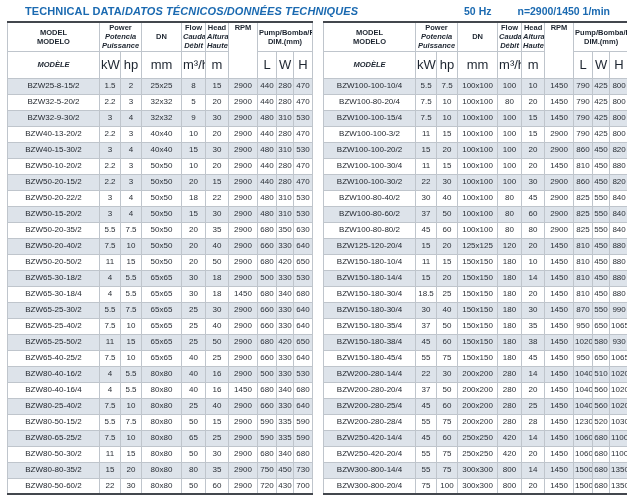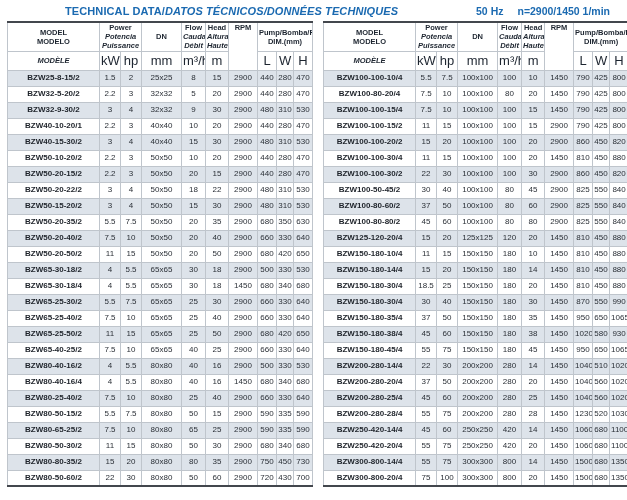--- a/index.html
+++ b/index.html
@@ -3,40 +3,40 @@
 <meta charset="utf-8">
 <style>
   * { margin:0; padding:0; box-sizing:border-box; }
   html,body { width:627px; height:500px; background:#ffffff; overflow:hidden;
               font-family:"Liberation Sans", sans-serif; }
   .page { width:627px; height:500px; padding:3px 7px 0 7px; background:#fff; }
 
   
   .titlebar { display:flex; justify-content:space-between; align-items:baseline;
               padding:2px 4px 4px 18px; height:18px; }
-  .doc-title { color:#1b6ab1; font-weight:bold; font-size:11px; letter-spacing:0.1px; white-space:nowrap;margin-left:40px; }
+  .doc-title { color:#1b6ab1; font-weight:bold; font-size:11px; letter-spacing:0.1px; white-space:nowrap; }
   .doc-title .it { font-style:italic; }
-  .hz-group { display:flex; gap:14px; color:#1b6ab1; font-weight:bold; font-size:10.5px;
+  .hz-group { display:flex; gap:26px; color:#1b6ab1; font-weight:bold; font-size:10.5px;
               padding-right:6px; white-space:nowrap; }
 
   
   .tables { display:flex; gap:10px; align-items:center; }
   table.spec { border-collapse:collapse; table-layout:fixed; width:303px;
                border-top:2px solid #43474d; border-bottom:2px solid #43474d; }
   table.spec th, table.spec td { border:1px solid #bfc5cc; text-align:center;
                vertical-align:middle; padding:0 1px; overflow:hidden; white-space:nowrap; }
   thead th { font-size:7.5px; font-weight:bold; color:#1d2530; line-height:1.22;
              background:#ffffff; height:29px; }
   thead th span { display:block; }
   thead .it { font-style:italic; }
   thead th.rpm-th { vertical-align:top; }
-  thead tr.unit-row th { height:19px; font-weight:bold; line-height:1; }
+  thead tr.unit-row th { height:27px; font-weight:bold; line-height:1; }
   thead tr.unit-row th.unit { font-weight:normal; font-size:13px; }
   tbody td { height:16px; font-size:8px; color:#2a2f36; line-height:1; }
-  tbody td.model { font-weight:bold; color:#1d2229; font-size:8px; }
+  tbody td.model { font-weight:normal; color:#1d2229; font-size:8px; }
   tbody tr:nth-child(odd) td { background:#dde3ea; }
   tbody tr:nth-child(even) td { background:#ffffff; }
 </style>
 </head>
 <body>
 
 <div class="page">
 
   <div class="titlebar">
     <div class="doc-title"><span>TECHNICAL DATA/</span><span class="it">DATOS TÉCNICOS/DONNÉES TECHNIQUES</span></div>
@@ -132,21 +132,21 @@
             <td>4</td>
             <td>32x32</td>
             <td>9</td>
             <td>30</td>
             <td>2900</td>
             <td>480</td>
             <td>310</td>
             <td>530</td>
           </tr>
           <tr>
-            <td class="model">BZW40-10-20/1</td>
+            <td class="model">BZW40-13-20/2</td>
             <td>2.2</td>
             <td>3</td>
             <td>40x40</td>
             <td>10</td>
             <td>20</td>
             <td>2900</td>
             <td>440</td>
             <td>280</td>
             <td>470</td>
           </tr>
@@ -501,21 +501,21 @@
             <td>10</td>
             <td>100x100</td>
             <td>100</td>
             <td>15</td>
             <td>1450</td>
             <td>790</td>
             <td>425</td>
             <td>800</td>
           </tr>
           <tr>
-            <td class="model">BZW100-100-15/2</td>
+            <td class="model">BZW100-100-3/2</td>
             <td>11</td>
             <td>15</td>
             <td>100x100</td>
             <td>100</td>
             <td>15</td>
             <td>2900</td>
             <td>790</td>
             <td>425</td>
             <td>800</td>
           </tr>
@@ -549,21 +549,21 @@
             <td>30</td>
             <td>100x100</td>
             <td>100</td>
             <td>30</td>
             <td>2900</td>
             <td>860</td>
             <td>450</td>
             <td>820</td>
           </tr>
           <tr>
-            <td class="model">BZW100-50-45/2</td>
+            <td class="model">BZW100-80-40/2</td>
             <td>30</td>
             <td>40</td>
             <td>100x100</td>
             <td>80</td>
             <td>45</td>
             <td>2900</td>
             <td>825</td>
             <td>550</td>
             <td>840</td>
           </tr>

